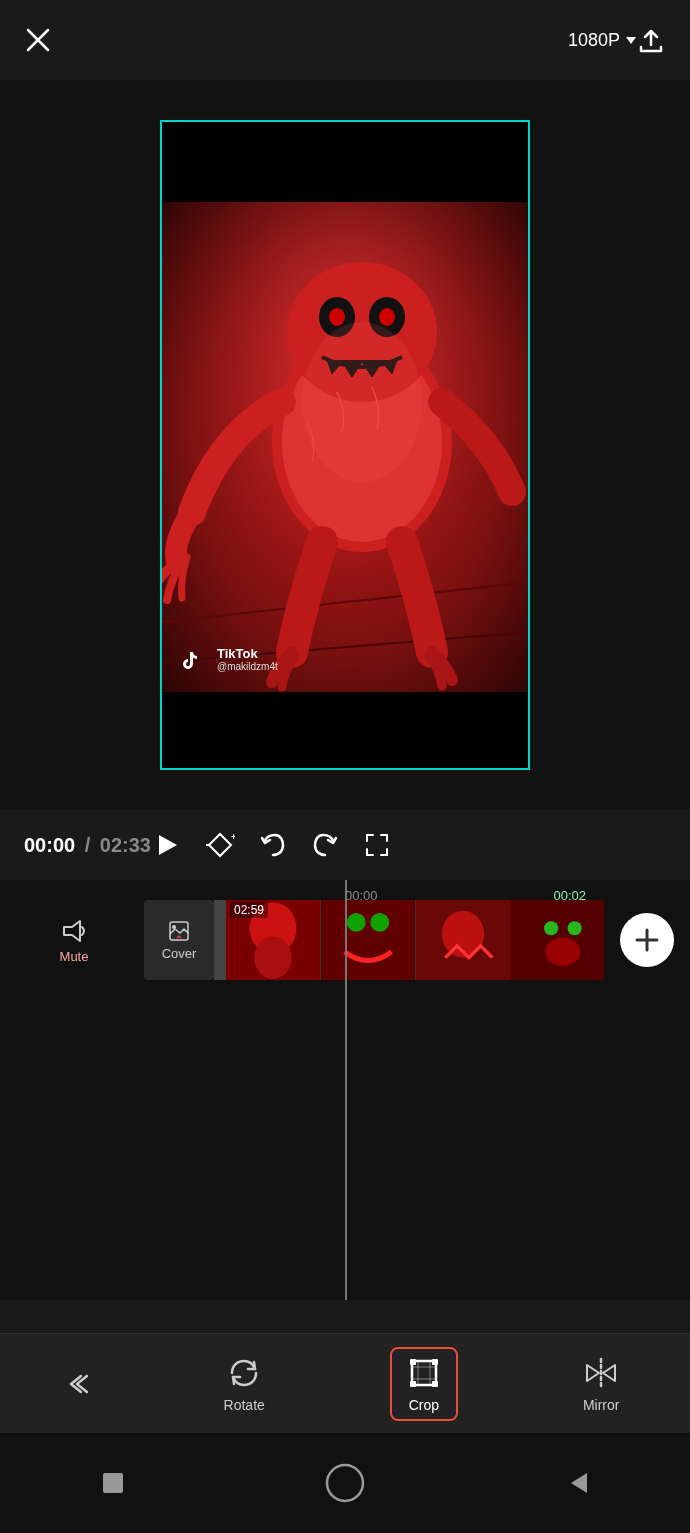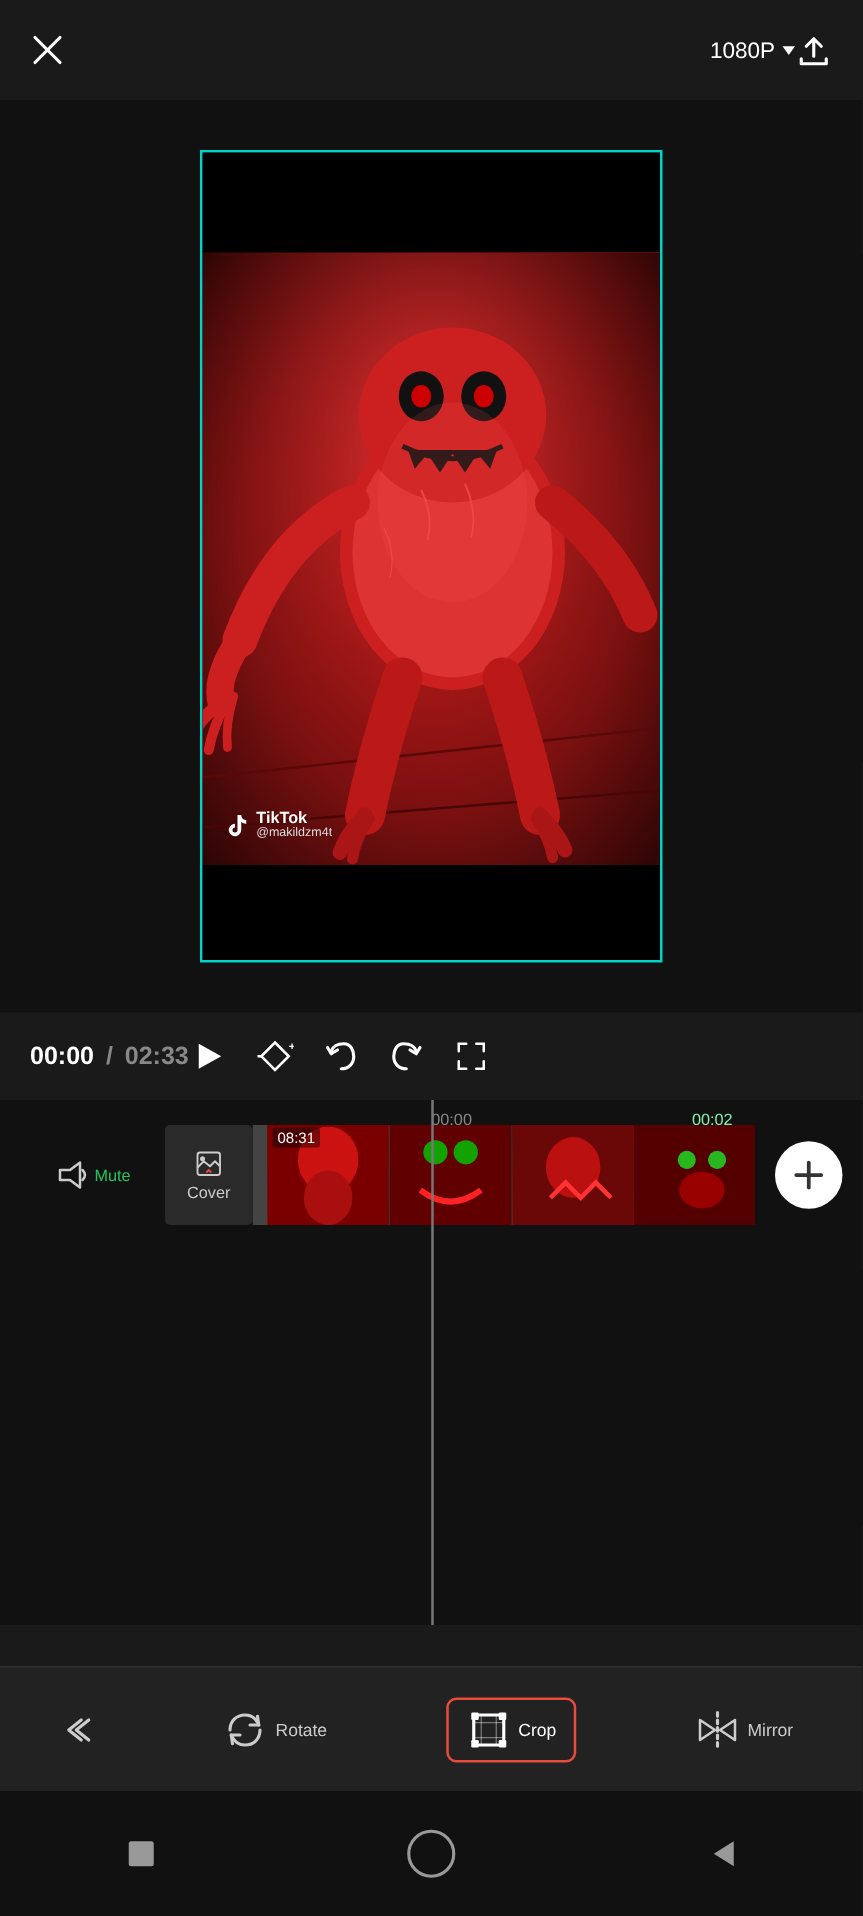--- a/index.html
+++ b/index.html
@@ -87,21 +87,21 @@
       position: relative;
       overflow: hidden;
     }
     
     .tiktok-watermark {
       position: absolute;
       bottom: 20px;
       left: 15px;
       display: flex;
       align-items: center;
-      gap: 6px;
+      gap: 18px;
       font-size: 12px;
       color: #fff;
     }
     .tiktok-logo-small {
       font-size: 20px;
       font-weight: bold;
     }
     .tiktok-text-block {
       display: flex;
       flex-direction: column;
@@ -149,25 +149,25 @@
     .timeline-track {
       position: relative;
       display: flex;
       align-items: center;
       margin-top: 20px;
       padding: 0 0 0 0;
     }
     .mute-btn {
       width: 100px;
       display: flex;
-      flex-direction: row;
+      flex-direction: column;
       align-items: center;
       justify-content: center;
       gap: 4px;
-      color: #22c55e;
+      color: #fca5a5;
       font-size: 13px;
       flex-shrink: 0;
       background: none;
       border: none;
       cursor: pointer;
       margin-left: 24px;
     }
     .cover-block {
       width: 70px;
       height: 80px;
@@ -175,21 +175,21 @@
       border-radius: 4px;
       display: flex;
       flex-direction: column;
       align-items: center;
       justify-content: center;
       gap: 4px;
       color: #ccc;
       font-size: 13px;
       cursor: pointer;
       flex-shrink: 0;
-      margin-left: 8px;
+      margin-left: 20px;
     }
     .video-strip {
       display: flex;
       align-items: center;
       position: relative;
       flex: 1;
       height: 80px;
       overflow: hidden;
     }
     .video-strip-inner {
@@ -227,21 +227,21 @@
       left: 0; right: 0;
       height: 100px;
       background: #222;
       display: flex;
       align-items: center;
       justify-content: space-around;
       border-top: 1px solid #333;
     }
     .toolbar-item {
       display: flex;
-      flex-direction: row;
+      flex-direction: column;
       align-items: center;
       justify-content: center;
       gap: 6px;
       color: #ccc;
       font-size: 14px;
       cursor: pointer;
       padding: 8px 16px;
       border: none;
       background: none;
     }
@@ -465,21 +465,21 @@
       <span>Cover</span>
     </div>
 
     <div class="video-strip">
       <div class="video-strip-inner">
 
         <div class="strip-divider"></div>
 
         <div style="display:flex;flex:1;height:80px;position:relative;">
 
-          <div style="position:absolute;top:2px;left:4px;color:#fff;font-size:12px;z-index:2;background:rgba(0,0,0,0.4);padding:1px 4px;border-radius:2px;">08:31</div>
+          <div style="position:absolute;top:2px;left:4px;color:#fff;font-size:12px;z-index:2;background:rgba(0,0,0,0.4);padding:1px 4px;border-radius:2px;">02:59</div>
 
           <div style="flex:1;background:linear-gradient(135deg,#8b0000,#c41818,#7a1010);border-right:1px solid #333;">
             <svg width="100%" height="80" viewBox="0 0 80 80" preserveAspectRatio="xMidYMid slice">
               <rect width="80" height="80" fill="#7a0000"></rect>
               <ellipse cx="40" cy="30" rx="20" ry="22" fill="#cc1111"></ellipse>
               <ellipse cx="40" cy="55" rx="16" ry="18" fill="#aa0f0f"></ellipse>
             </svg>
           </div>
           <div style="flex:1;background:linear-gradient(135deg,#6a0000,#aa1111,#5a0808);border-right:1px solid #333;">
             <svg width="100%" height="80" viewBox="0 0 80 80" preserveAspectRatio="xMidYMid slice">

